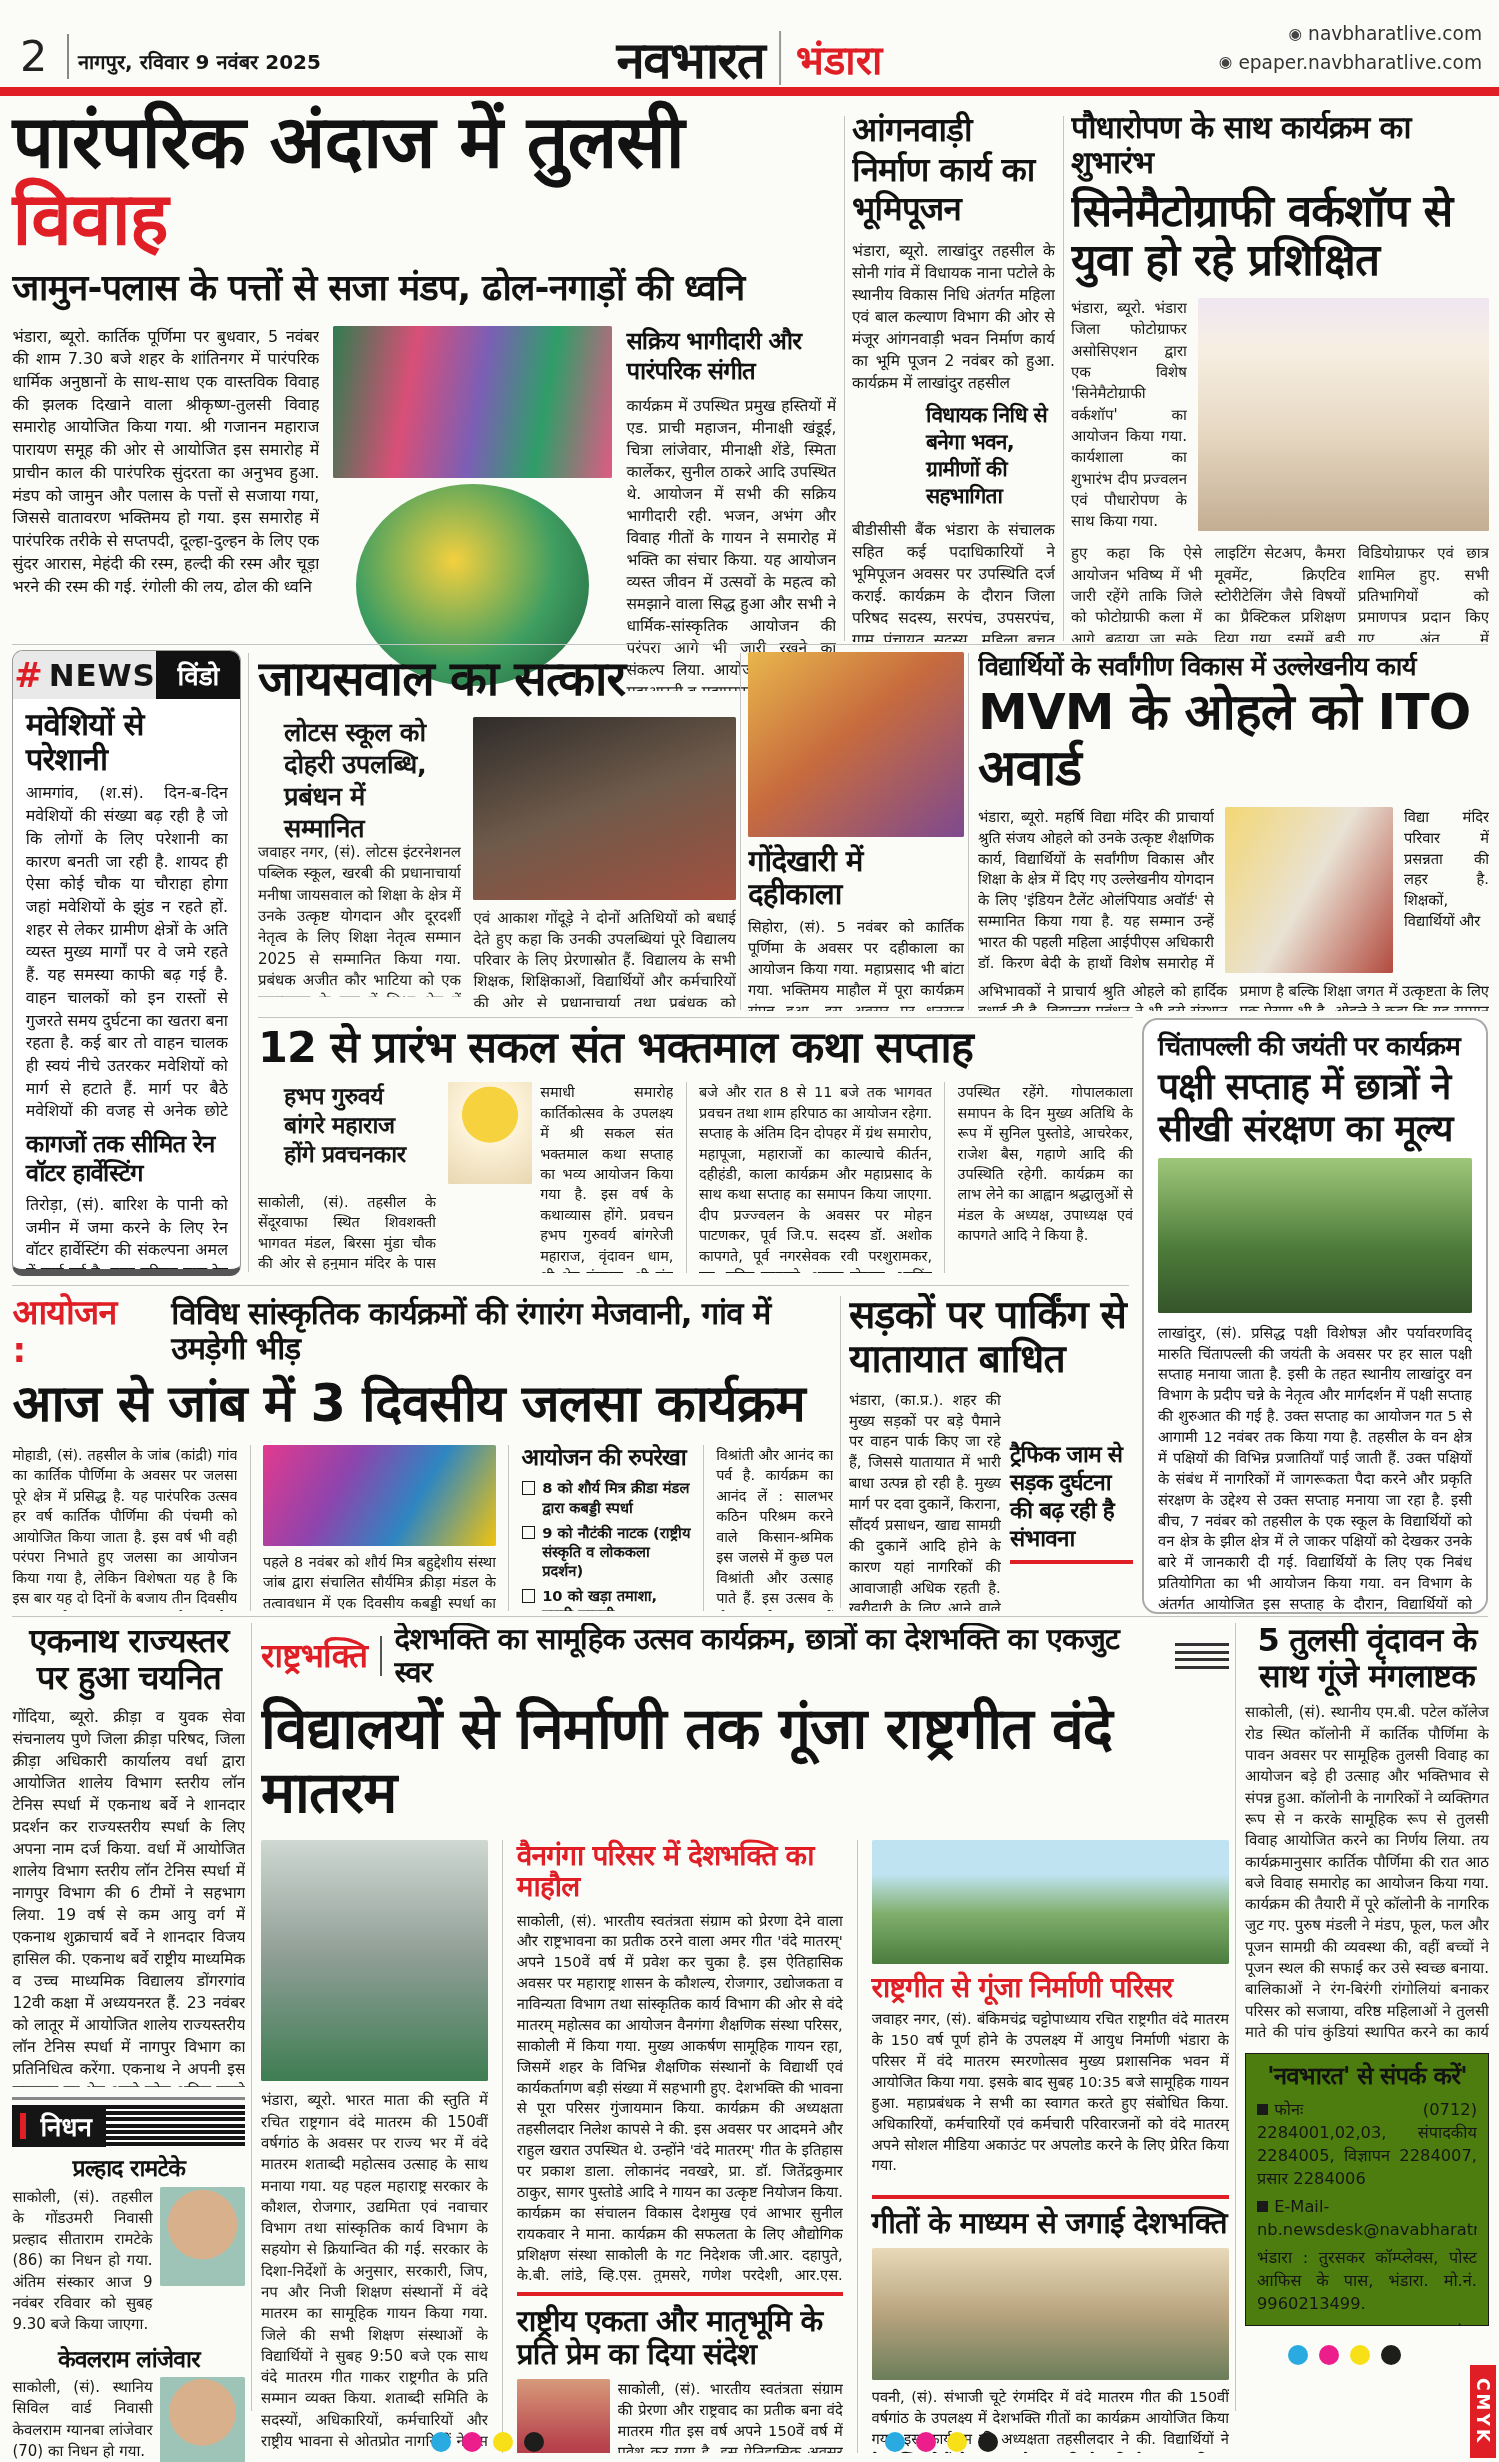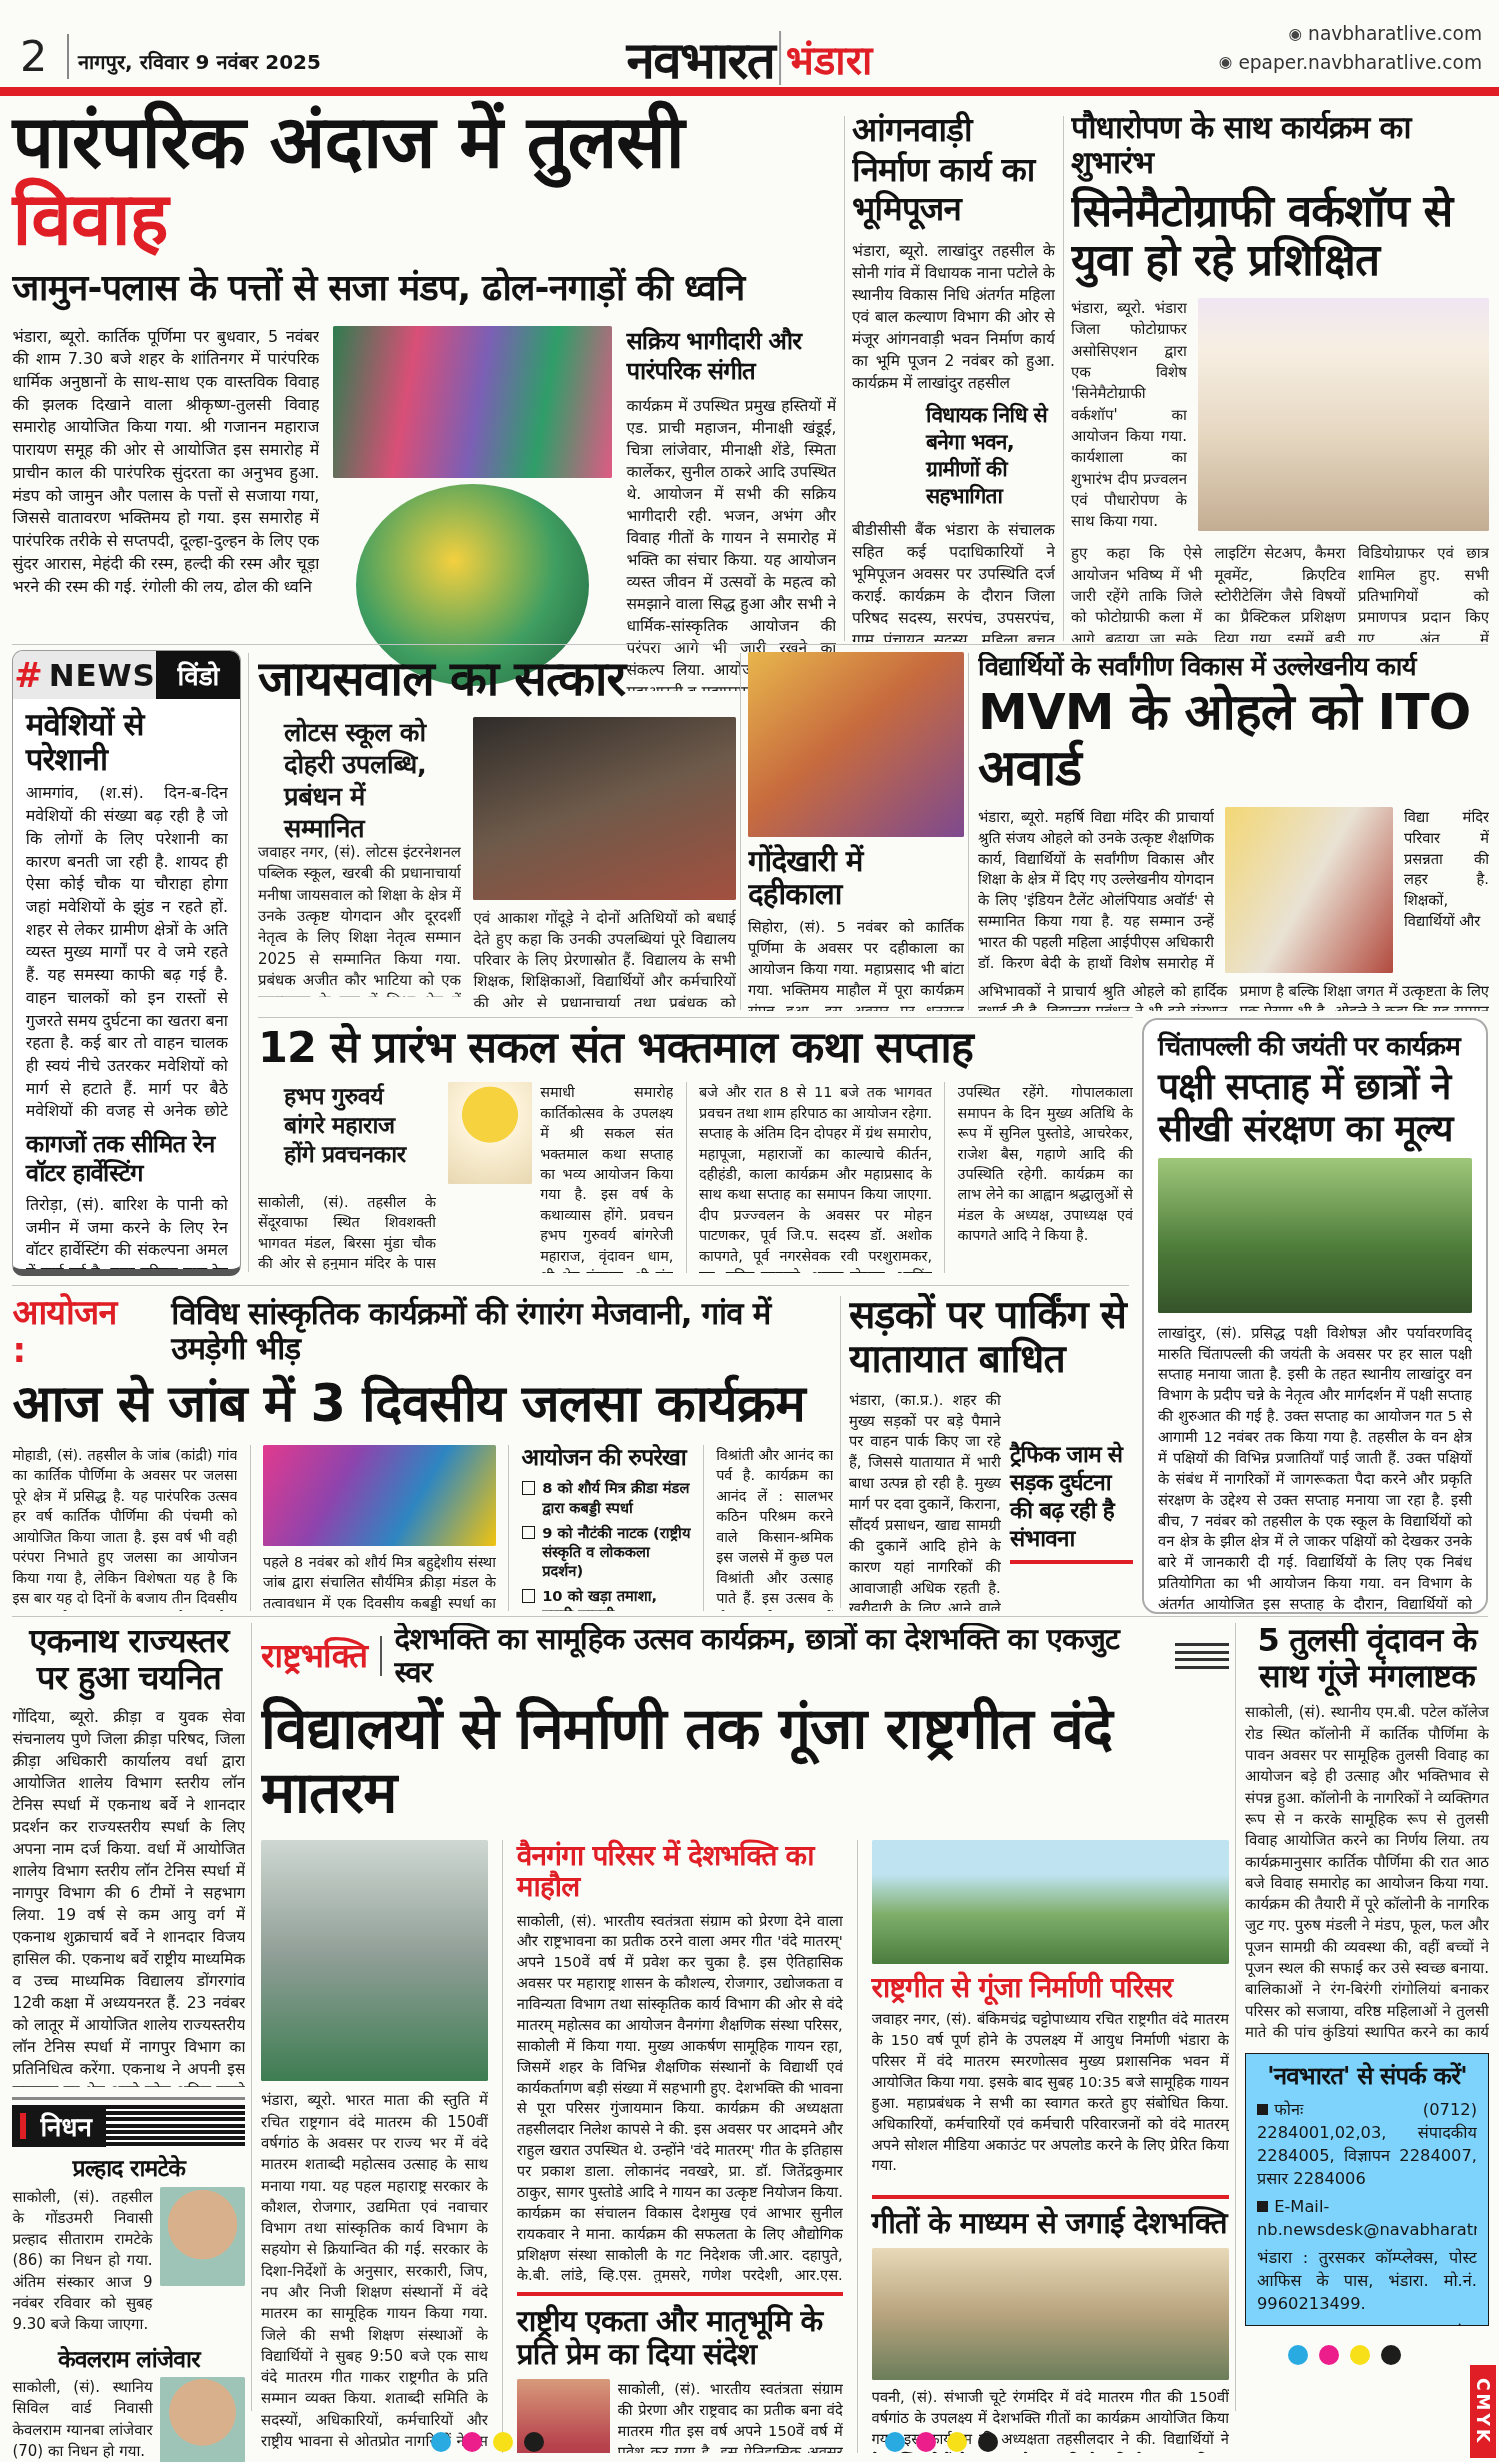--- a/index.html
+++ b/index.html
@@ -39,21 +39,21 @@
 </style>
 </head>
 <body>
 
 <div class="page">
 
   <div class="abs" style="left:20px;top:31px;font-size:43px;font-weight:400;color:#222;">2</div>
   <div class="abs" style="left:67px;top:34px;width:1.6px;height:45px;background:#888;"></div>
   <div class="abs" style="left:78px;top:48px;font-size:20px;font-weight:bold;">नागपुर, रविवार 9 नवंबर 2025</div>
 
-  <div class="abs" style="left:50%;top:23px;transform:translateX(-50%);display:flex;align-items:center;gap:5px;">
+  <div class="abs" style="left:50%;top:23px;transform:translateX(-50%);display:flex;align-items:center;gap:15px;">
     <div style="font-size:51px;font-weight:900;letter-spacing:-1.6px;">नवभारत</div>
     <div style="width:1.6px;height:54px;background:#999;"></div>
     <div style="font-size:40px;font-weight:900;color:#e01e26;">भंडारा</div>
   </div>
 
   <div class="abs" style="right:17px;top:23px;text-align:right;">
     <div style="display:flex;align-items:center;gap:6.2px;justify-content:flex-end;">
       <span style="color:#444;font-size:15.5px;">◉</span>
       <span style="font-size:18.6px;color:#333;">navbharatlive.com</span>
     </div>
@@ -314,21 +314,21 @@
       </div>
     </div>
   </div>
 
   <div class="vrule" style="left:1235px;top:1623px;height:788px;"></div>
   <div class="abs" style="left:1245px;top:1623px;width:244px;height:419px;overflow:hidden;">
     <div class="hl" style="font-size:32px;text-align:center;">5 तुलसी वृंदावन के साथ गूंजे मंगलाष्टक</div>
     <div class="bodytxt" style="font-size:15px;margin-top:7.8px;height:341px;">साकोली, (सं). स्थानीय एम.बी. पटेल कॉलेज रोड स्थित कॉलोनी में कार्तिक पौर्णिमा के पावन अवसर पर सामूहिक तुलसी विवाह का आयोजन बड़े ही उत्साह और भक्तिभाव से संपन्न हुआ. कॉलोनी के नागरिकों ने व्यक्तिगत रूप से न करके सामूहिक रूप से तुलसी विवाह आयोजित करने का निर्णय लिया. तय कार्यक्रमानुसार कार्तिक पौर्णिमा की रात आठ बजे विवाह समारोह का आयोजन किया गया. कार्यक्रम की तैयारी में पूरे कॉलोनी के नागरिक जुट गए. पुरुष मंडली ने मंडप, फूल, फल और पूजन सामग्री की व्यवस्था की, वहीं बच्चों ने पूजन स्थल की सफाई कर उसे स्वच्छ बनाया. बालिकाओं ने रंग-बिरंगी रांगोलियां बनाकर परिसर को सजाया, वरिष्ठ महिलाओं ने तुलसी माते की पांच कुंडियां स्थापित करने का कार्य संभाला और युवा गृहिणियों ने प्रसाद बनाने की तैयारी की. पांच तुलसी वृंदावन स्थापित किए गए. तुलसी विवाह मंगलाष्टक के मंत्रोच्चार के साथ शुभ मंगल सावधान की घोषणा हुई. गोपाल कृष्ण और तुलसी माते की आरती संपन्न हुई. इस सामूहिक विवाह समारोह में बड़ी संख्या में महिलाओं और श्रद्धालुओं की उपस्थिति रही. विवाह उपरांत सभी ने मसाला भात, कढ़ी और जलेबी के प्रसाद का आनंद लिया.</div>
   </div>
 
-  <div class="abs boxrule" style="left:1245px;top:2053px;width:244px;height:273px;padding:9.3px 11px;box-sizing:border-box;background:#7dd3fc;overflow:hidden;">
+  <div class="abs boxrule" style="left:1245px;top:2053px;width:244px;height:273px;padding:9.3px 11px;box-sizing:border-box;background:#4d7c0f;overflow:hidden;">
     <div class="hl" style="font-size:24px;text-align:center;">'नवभारत' से संपर्क करें'</div>
     <div class="bodytxt" style="font-size:16.3px;margin-top:7.8px;">
       <span class="sq"></span><span>फोनः (0712) 2284001,02,03, संपादकीय 2284005, विज्ञापन 2284007, प्रसार 2284006</span>
     </div>
     <div class="bodytxt" style="font-size:16.3px;margin-top:4.7px;">
       <span class="sq"></span><span>E-Mail-nb.newsdesk@navabharatmedia.com</span>
     </div>
     <div class="bodytxt" style="font-size:16.3px;margin-top:4.7px;">भंडारा : तुरसकर कॉम्प्लेक्स, पोस्ट आफिस के पास, भंडारा. मो.नं. 9960213499.</div>
     <div class="bodytxt" style="font-size:16.3px;margin-top:4.7px;">तुमसर : 9422134150, लाखांदूर : 9422795843,</div>
 

